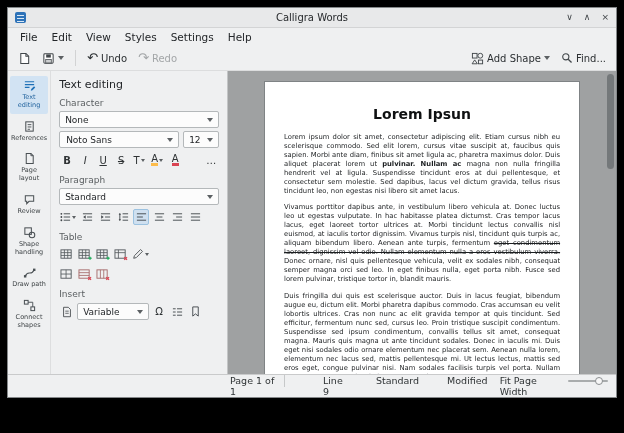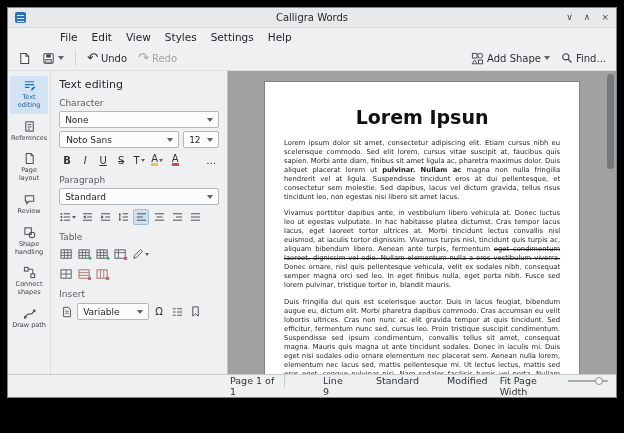--- a/index.html
+++ b/index.html
@@ -10,21 +10,21 @@
   
   .titlebar{position:relative;flex:0 0 19px;background:#e8e9ea;border-bottom:1px solid #d3d4d5;
     display:flex;align-items:center;padding:0 7px;gap:15px;}
   .app-icon{width:11px;height:11px;border-radius:2px;background:#2d72b8;position:relative;z-index:1;}
   .app-icon:after{content:"";position:absolute;left:2px;top:2.5px;right:2px;height:1.5px;background:#d9e8f5;
     box-shadow:0 3px 0 #d9e8f5,0 6px 0 #d9e8f5;}
   .tb-title{position:absolute;left:0;right:0;text-align:center;font-size:10px;color:#26292c;}
   .win-controls{margin-left:auto;display:flex;gap:11px;font-size:9px;color:#3f4447;z-index:1;}
   .win-controls span{cursor:default;line-height:19px;}
   
-  .menubar{flex:0 0 18px;display:flex;align-items:center;padding:0 5px;margin-left:40px;}
+  .menubar{flex:0 0 18px;display:flex;align-items:center;padding:0 5px;}
   .menu-item{font-size:10.5px;color:#232629;padding:1px 7px;}
   
   .toolbar{flex:0 0 25px;display:flex;align-items:center;padding:0 7px;gap:5px;border-bottom:1px solid #dcddde;}
   .tbtn{display:flex;align-items:center;gap:3px;padding:2px 3px;border-radius:2px;color:#2b2f32;font-size:10px;}
   .tbtn .glyph{font-size:13px;line-height:12px;}
   .tbtn.disabled{color:#a3a6a8;}
   .tbtn.disabled .glyph{color:#a3a6a8;}
   .tsep{width:1px;height:16px;background:#d2d3d4;margin:0 3px;}
   .tspacer{flex:1;}
   .arrow-down{width:0;height:0;border-left:3px solid transparent;border-right:3px solid transparent;
@@ -57,21 +57,21 @@
   .g-italic{font-style:italic;}
   .g-under{text-decoration:underline;}
   .g-strike{text-decoration:line-through;}
   .g-hl{border-bottom:3px solid #fdbc4b;line-height:9px;}
   .g-fc{border-bottom:3px solid #da4453;line-height:9px;}
   .more-btn{margin-left:auto;}
   
   .docarea{flex:1;background:#9fa1a2;position:relative;overflow:hidden;}
   .page{position:absolute;left:50%;transform:translateX(-50%);top:10px;width:316px;height:345px;
     background:#fff;border:1px solid #7f8florida385;border:1px solid #7f8385;padding:24px 19px 0;}
-  .doc-title{font-size:19px;font-weight:bold;text-align:center;color:#0f1112;margin:0 0 11px;}
+  .doc-title{font-size:14px;font-weight:bold;text-align:center;color:#0f1112;margin:0 0 11px;}
   .page p{font-size:6.8px;line-height:1.33;color:#1b1e20;text-align:justify;margin:0 0 7px;}
   .seg-b{font-weight:bold;}
   .seg-s{text-decoration:line-through;}
   .vthumb{position:absolute;right:2px;top:3px;width:7px;height:95px;background:#74787a;border-radius:3.5px;}
   
   .statusbar{flex:0 0 20px;display:flex;align-items:flex-start;font-size:9.5px;color:#2f3335;
     padding:0 8px;border-top:1px solid #c9cacb;background:#eff0f1;}
   .sb-sep{width:1px;height:12px;background:#c6c8c9;margin:0 8px;}
   .sb-page{margin-left:214px;}
   .sb-line{margin-left:30px;}
@@ -203,36 +203,36 @@
             <svg width="13" height="13" viewBox="0 0 14 14">
               <rect x="2" y="2" width="7" height="7" fill="none" stroke="currentColor" stroke-width="1.1"></rect>
               <circle cx="9.7" cy="9.7" r="3" fill="none" stroke="currentColor" stroke-width="1.1"></circle>
             </svg>
           </span>
         <span class="lbl">Shape handling</span>
       </div>
       <div class="tab">
         <span>
             <svg width="13" height="13" viewBox="0 0 14 14">
+              <path d="M2.5 11C5 3.5 9 11.5 12 4" fill="none" stroke="currentColor" stroke-width="1.2"></path>
+              <rect x="1" y="9.8" width="2.6" height="2.6" fill="currentColor"></rect>
+              <rect x="10.8" y="2.8" width="2.6" height="2.6" fill="currentColor"></rect>
+            </svg>
+          </span>
+        <span class="lbl">Draw path</span>
+      </div>
+      <div class="tab">
+        <span>
+            <svg width="13" height="13" viewBox="0 0 14 14">
               <rect x="1.5" y="1.5" width="4" height="4" fill="none" stroke="currentColor" stroke-width="1.1"></rect>
               <rect x="8.5" y="8.5" width="4" height="4" fill="none" stroke="currentColor" stroke-width="1.1"></rect>
               <path d="M5.5 3.5h5v5" fill="none" stroke="currentColor" stroke-width="1"></path>
             </svg>
           </span>
         <span class="lbl">Connect shapes</span>
-      </div>
-      <div class="tab">
-        <span>
-            <svg width="13" height="13" viewBox="0 0 14 14">
-              <path d="M2.5 11C5 3.5 9 11.5 12 4" fill="none" stroke="currentColor" stroke-width="1.2"></path>
-              <rect x="1" y="9.8" width="2.6" height="2.6" fill="currentColor"></rect>
-              <rect x="10.8" y="2.8" width="2.6" height="2.6" fill="currentColor"></rect>
-            </svg>
-          </span>
-        <span class="lbl">Draw path</span>
       </div>
     </div>
 
     <div class="docker">
       <div class="docker-title">Text editing</div>
 
       <div class="sec-label">Character</div>
       <div class="combo">
         <span class="val">None</span>
         <span class="arrow-down"></span>

